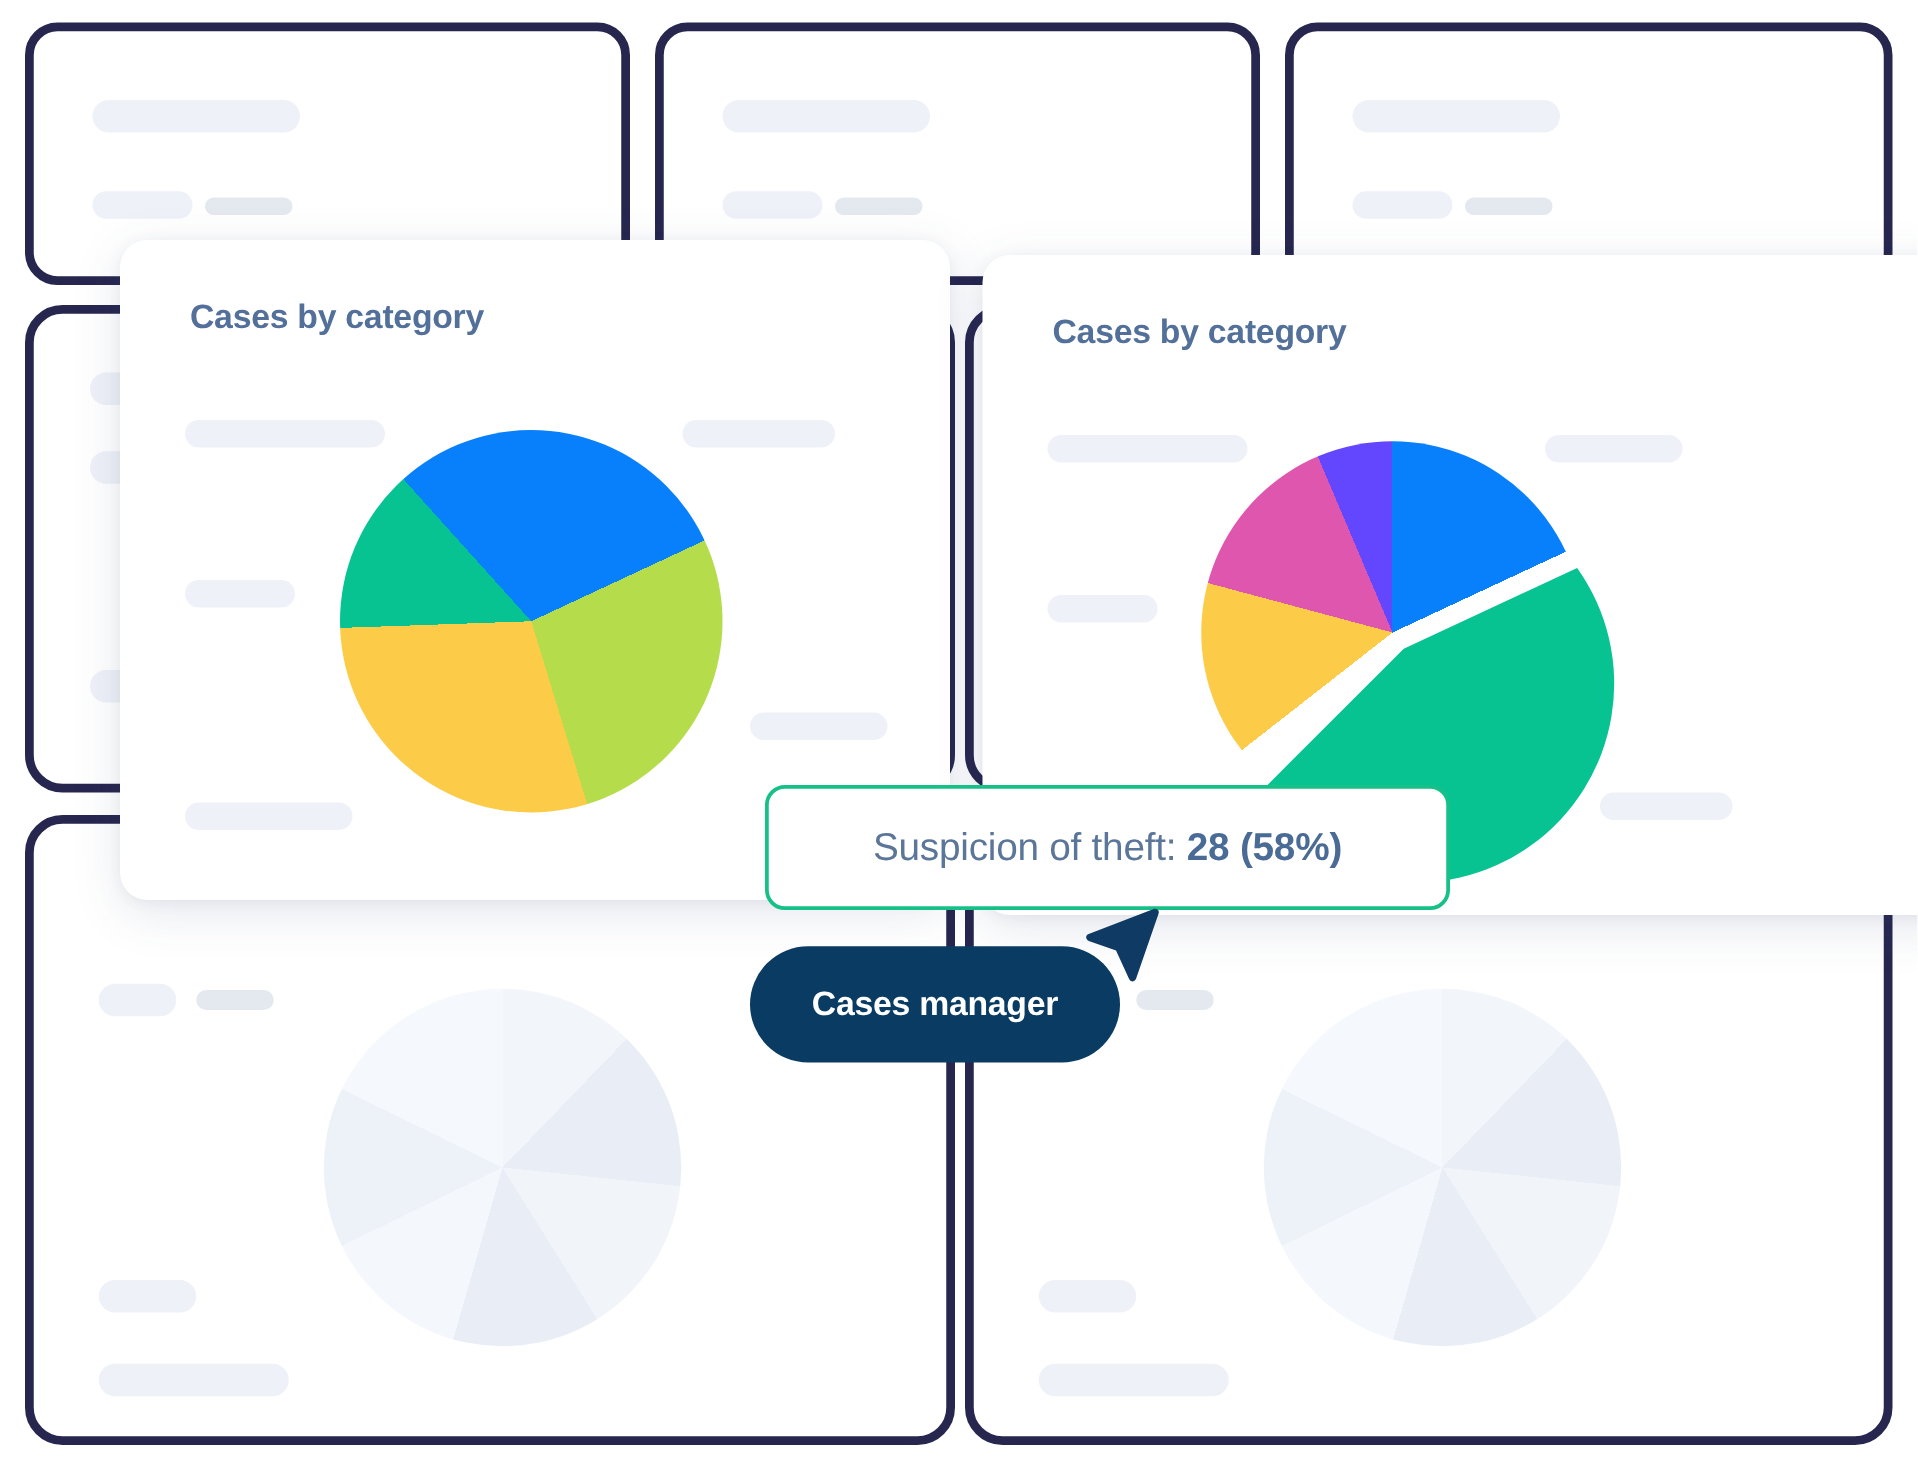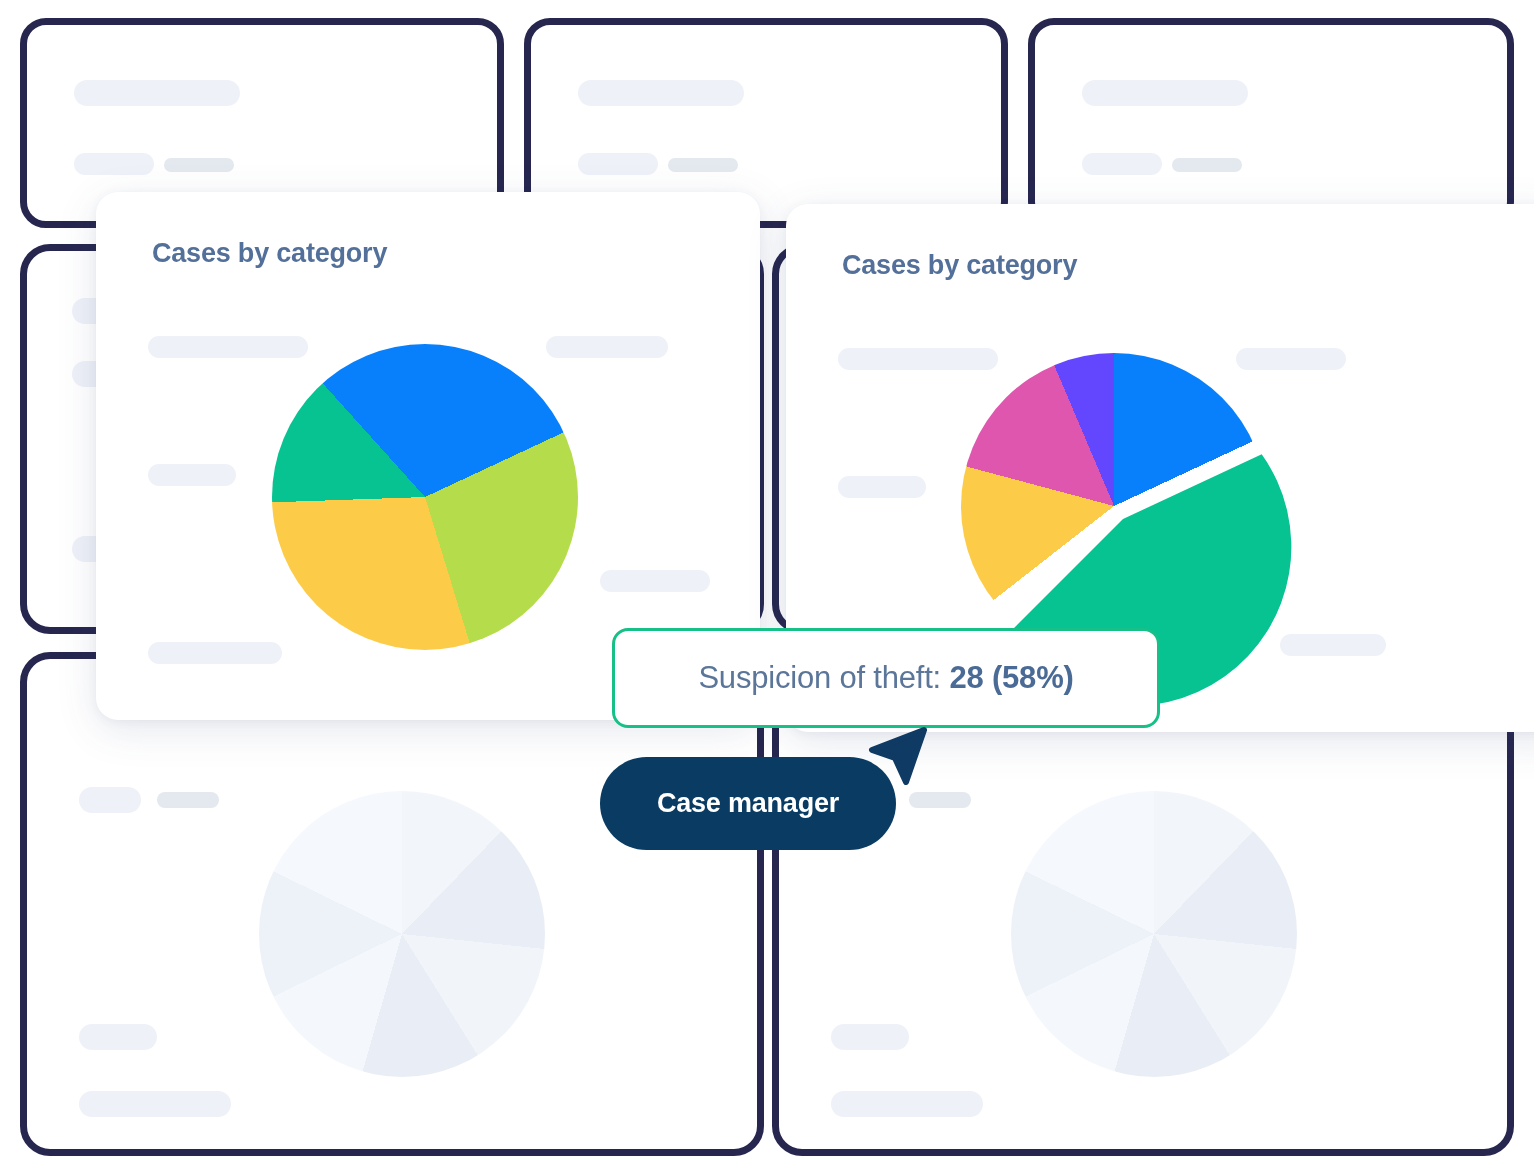--- a/index.html
+++ b/index.html
@@ -229,20 +229,20 @@
   </div>
 
   <div class="tooltip" style="left:612px; top:628px; width:548px; height:100px;">
     <div class="tooltip-text">
       <span>Suspicion of theft:</span>
       <b>28 (58%)</b>
     </div>
   </div>
 
   <div class="badge" style="left:600px; top:757px; width:296px; height:93px;">
-    <span class="badge-label">Case manager</span>
+    <span class="badge-label">Cases manager</span>
   </div>
 
   <svg class="cursor" style="left:866px; top:724px;" width="72" height="66" viewBox="0 0 72 66">
     <path d="M 58 6 L 6 26 L 29 34 L 40 58 Z" fill="#0e3a63" stroke="#0e3a63" stroke-width="6" stroke-linejoin="round"></path>
   </svg>
 
 </div>
 
 </body></html>

